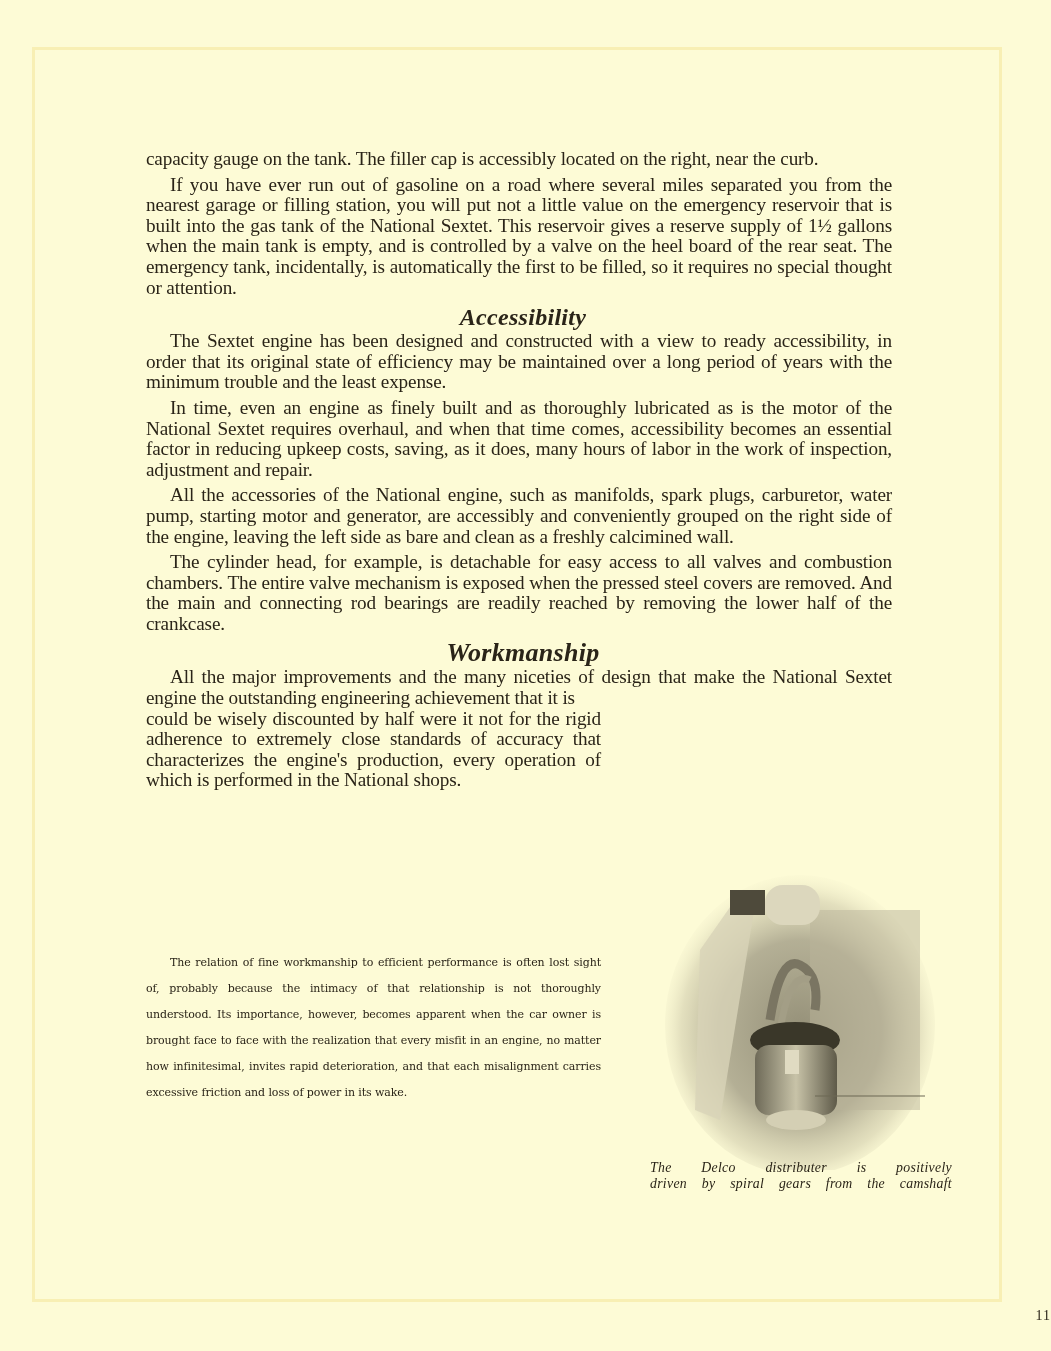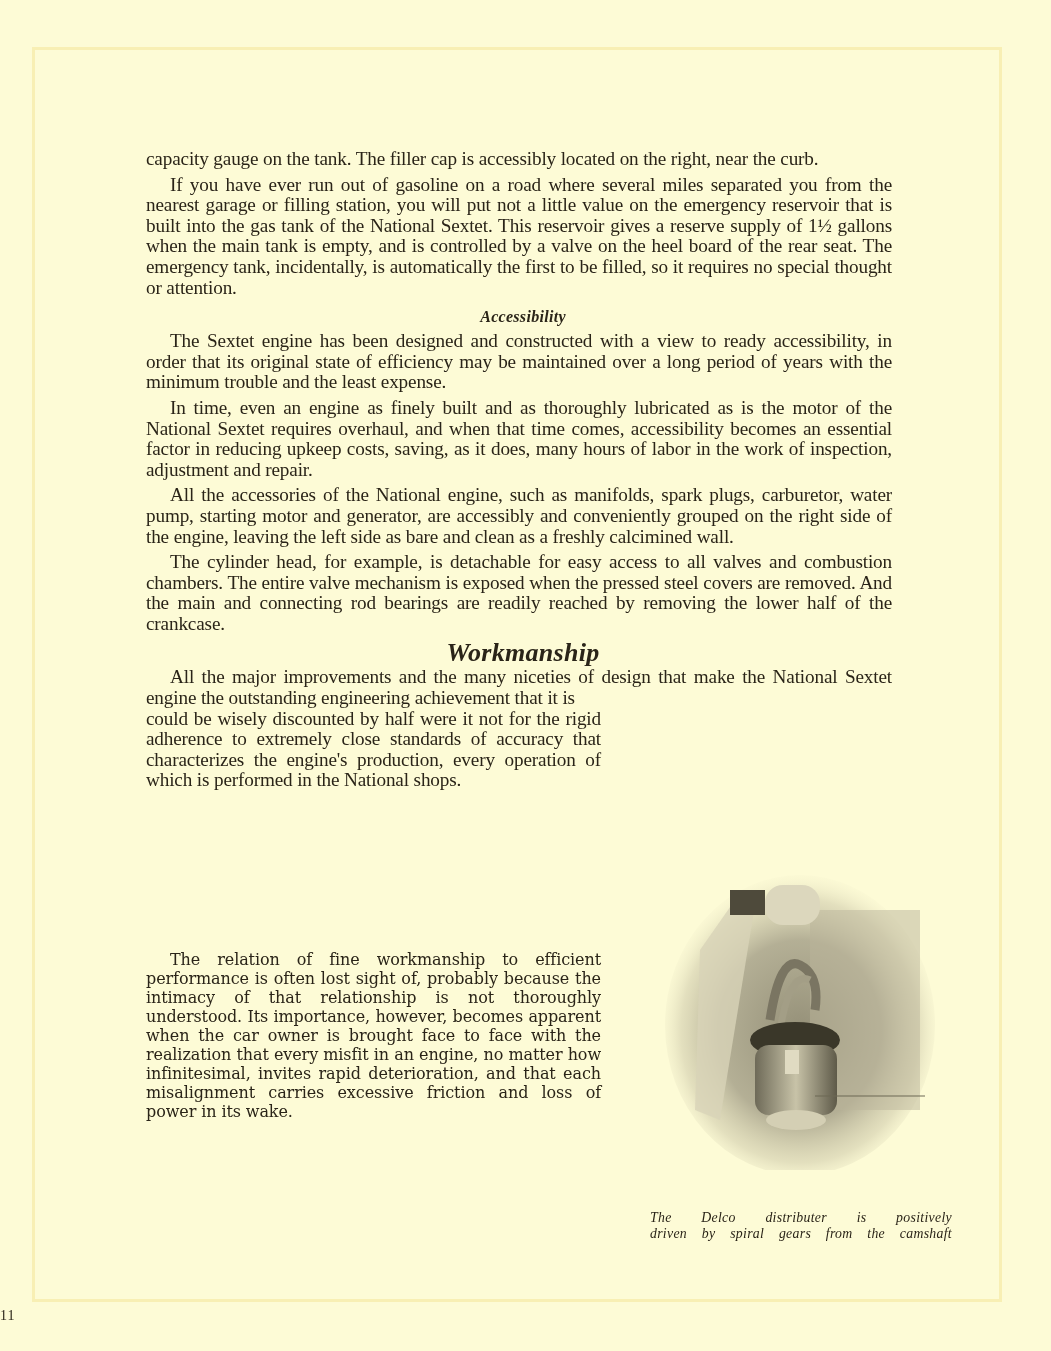--- a/index.html
+++ b/index.html
@@ -37,76 +37,76 @@
     .col p {
       margin: 0 8px 5px 0;
       text-indent: 24px;
     }
     .col p.noindent {
       text-indent: 0;
     }
     .heading {
       text-align: center;
       font-style: italic;
-      font-size: 16px;
+      font-size: 24px;
       line-height: 28px;
       margin: 2px 0 0 0;
       letter-spacing: 0.3px;
     }
     .heading.wm {
       font-weight: bold;
       font-size: 26px;
     }
     .narrow {
       width: 455px;
     }
     .narrow p {
       margin: 0 0 2px 0;
     }
     .narrow2 {
       position: absolute;
       left: 146px;
       top: 950px;
       width: 455px;
       font-family: "DejaVu Serif", serif;
-      font-size: 16px;
-      line-height: 19px;
+      font-size: 11px;
+      line-height: 26px;
       text-align: justify;
       letter-spacing: -0.1px;
     }
     .narrow2 p {
       margin: 0 0 5px 0;
       text-indent: 24px;
     }
     .photo {
       position: absolute;
       left: 660px;
       top: 870px;
       width: 280px;
       height: 300px;
     }
     .caption {
       position: absolute;
       left: 650px;
-      top: 1210px;
+      top: 1160px;
       width: 302px;
       font-style: italic;
       font-size: 13.8px;
       line-height: 16px;
       text-align: justify;
       text-align-last: justify;
       letter-spacing: 0.3px;
     }
     .caption span { display: block; }
     .page-number {
       position: absolute;
       left: 0;
       width: 1051px;
       top: 1308px;
-      text-align: left;
+      text-align: right;
       font-size: 14px;
       letter-spacing: 1px;
     }
   </style>
 </head>
 <body>
 
 <div class="frame"></div>
 
 <div class="col" style="top:149px;">

